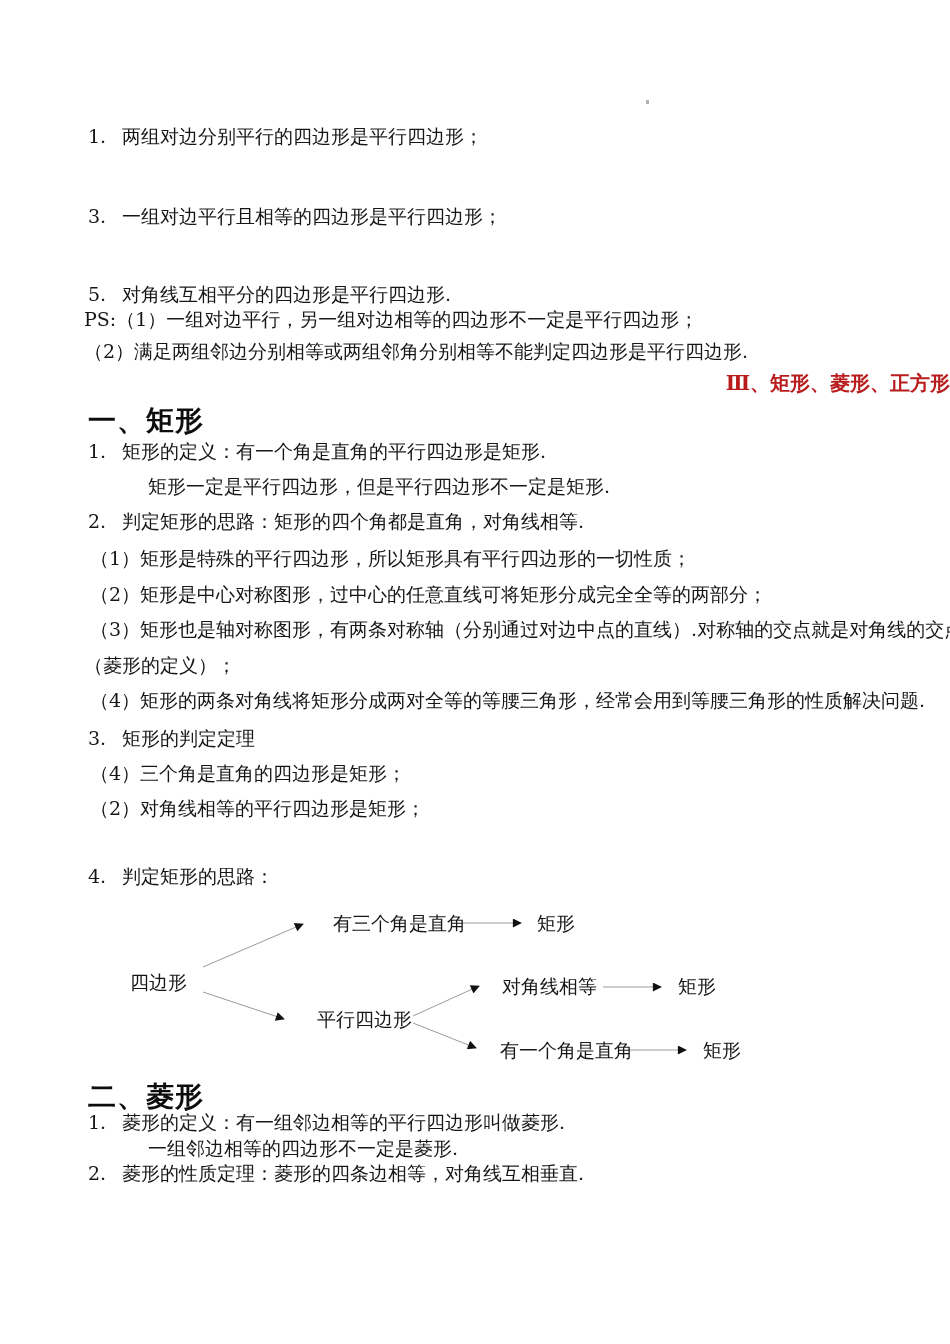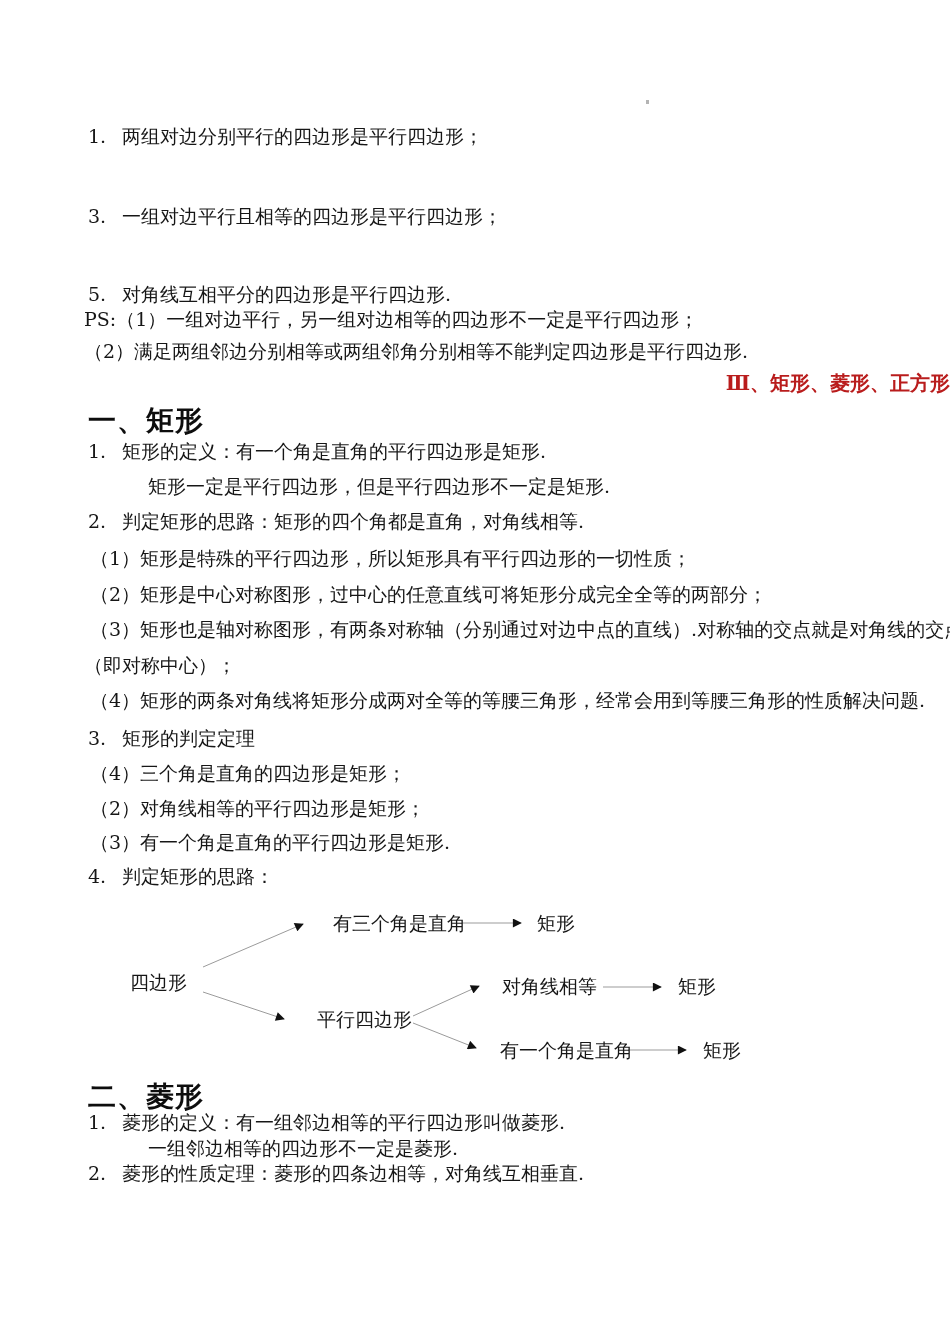--- a/index.html
+++ b/index.html
@@ -48,28 +48,27 @@
   <div class="row lead" style="top:441px">
     <span class="num">1.</span><span>矩形的定义：有一个角是直角的平行四边形是矩形.</span>
   </div>
   <div class="row cont" style="top:476px">矩形一定是平行四边形，但是平行四边形不一定是矩形.</div>
   <div class="row lead" style="top:511px">
     <span class="num">2.</span><span>判定矩形的思路：矩形的四个角都是直角，对角线相等.</span>
   </div>
   <div class="row paren" style="top:548px">（1）矩形是特殊的平行四边形，所以矩形具有平行四边形的一切性质；</div>
   <div class="row paren" style="top:584px">（2）矩形是中心对称图形，过中心的任意直线可将矩形分成完全全等的两部分；</div>
   <div class="row paren" style="top:619px">（3）矩形也是轴对称图形，有两条对称轴（分别通过对边中点的直线）.对称轴的交点就是对角线的交点</div>
-  <div class="row ps" style="top:655px">（即对称中心）；</div>
+  <div class="row ps" style="top:655px">（菱形的定义）；</div>
   <div class="row paren" style="top:690px">（4）矩形的两条对角线将矩形分成两对全等的等腰三角形，经常会用到等腰三角形的性质解决问题.</div>
   <div class="row lead" style="top:728px">
     <span class="num">3.</span><span>矩形的判定定理</span>
   </div>
   <div class="row paren" style="top:763px">（4）三个角是直角的四边形是矩形；</div>
   <div class="row paren" style="top:798px">（2）对角线相等的平行四边形是矩形；</div>
-  <div class="row paren" style="top:832px">（3）有一个角是直角的平行四边形是矩形.</div>
   <div class="row lead" style="top:866px">
     <span class="num">4.</span><span>判定矩形的思路：</span>
   </div>
 
   <svg class="flow-svg" viewBox="0 0 950 1344">
     <defs>
       <marker id="ah" viewBox="0 0 10 10" refX="9" refY="5" markerWidth="11" markerHeight="9" orient="auto">
         <path d="M0,0 L10,5 L0,10 z" fill="#111111"></path>
       </marker>
     </defs>

